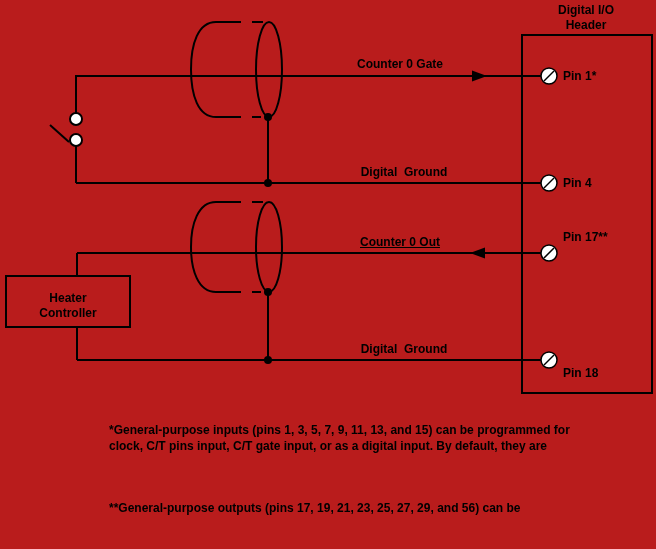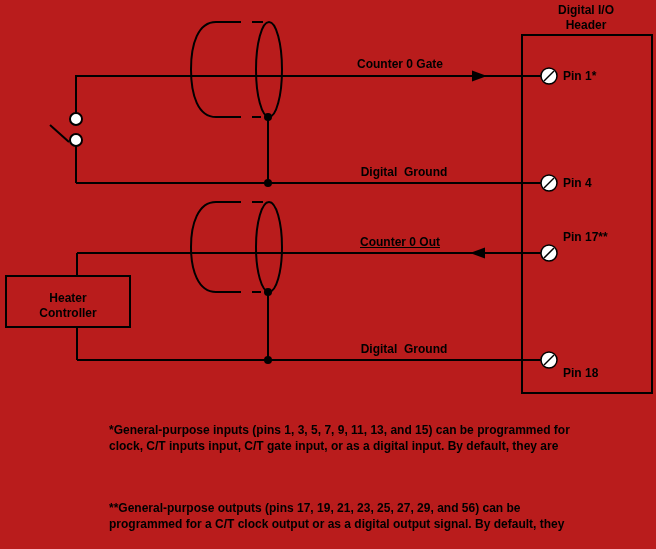--- a/index.html
+++ b/index.html
@@ -113,20 +113,19 @@
   <div class="lbl center pre wire-label-3">Counter 0 Out</div>
   <div class="lbl center pre wire-label-4">Digital  Ground</div>
 
   <div class="lbl pin-label pin-label-1">Pin 1*</div>
   <div class="lbl pin-label pin-label-2">Pin 4</div>
   <div class="lbl pin-label pin-label-3">Pin 17**</div>
   <div class="lbl pin-label pin-label-4">Pin 18</div>
 
   <div class="footnote footnote-1">
     <div>*General-purpose inputs (pins 1, 3, 5, 7, 9, 11, 13, and 15) can be programmed for</div>
-    <div>clock, C/T inputs input, C/T gate input, or as a digital input. By default, they are</div>
+    <div>clock, C/T pins input, C/T gate input, or as a digital input. By default, they are</div>
   </div>
   <div class="footnote footnote-2">
     <div>**General-purpose outputs (pins 17, 19, 21, 23, 25, 27, 29, and 56) can be</div>
-    <div>programmed for a C/T clock output or as a digital output signal. By default, they</div>
   </div>
 
 </div>
 
 </body></html>

